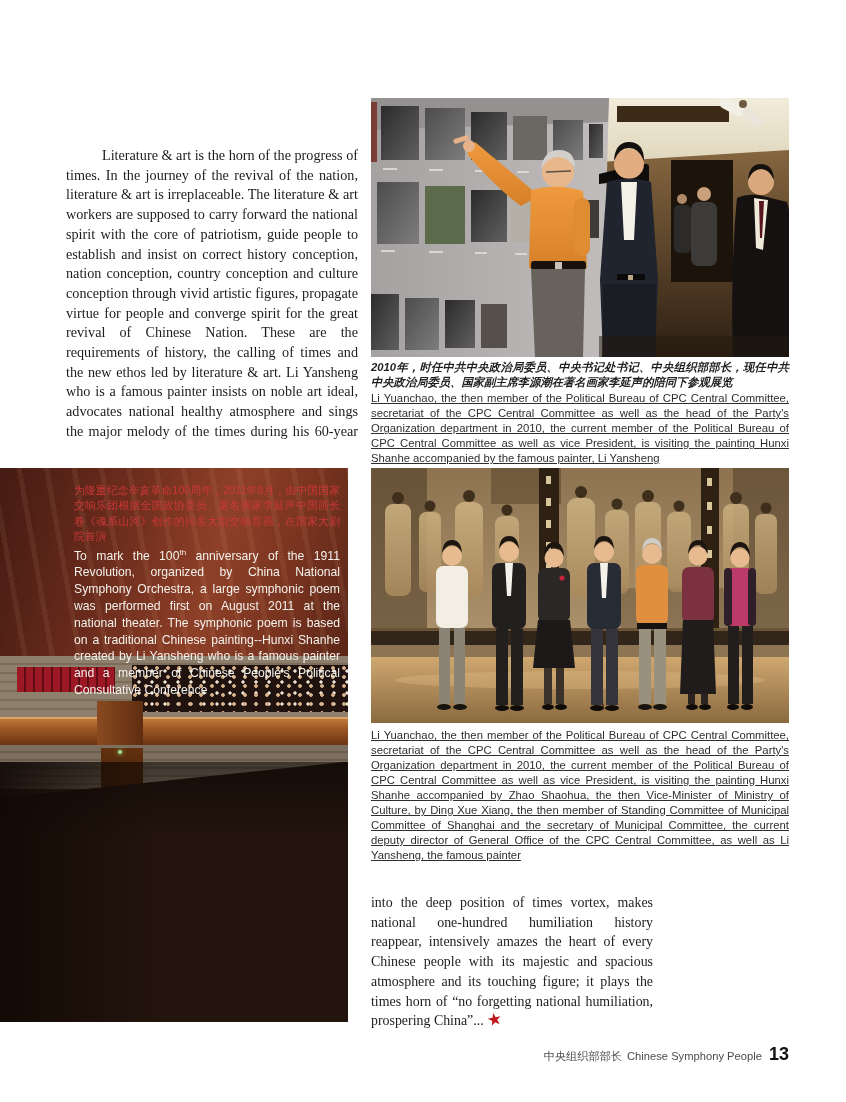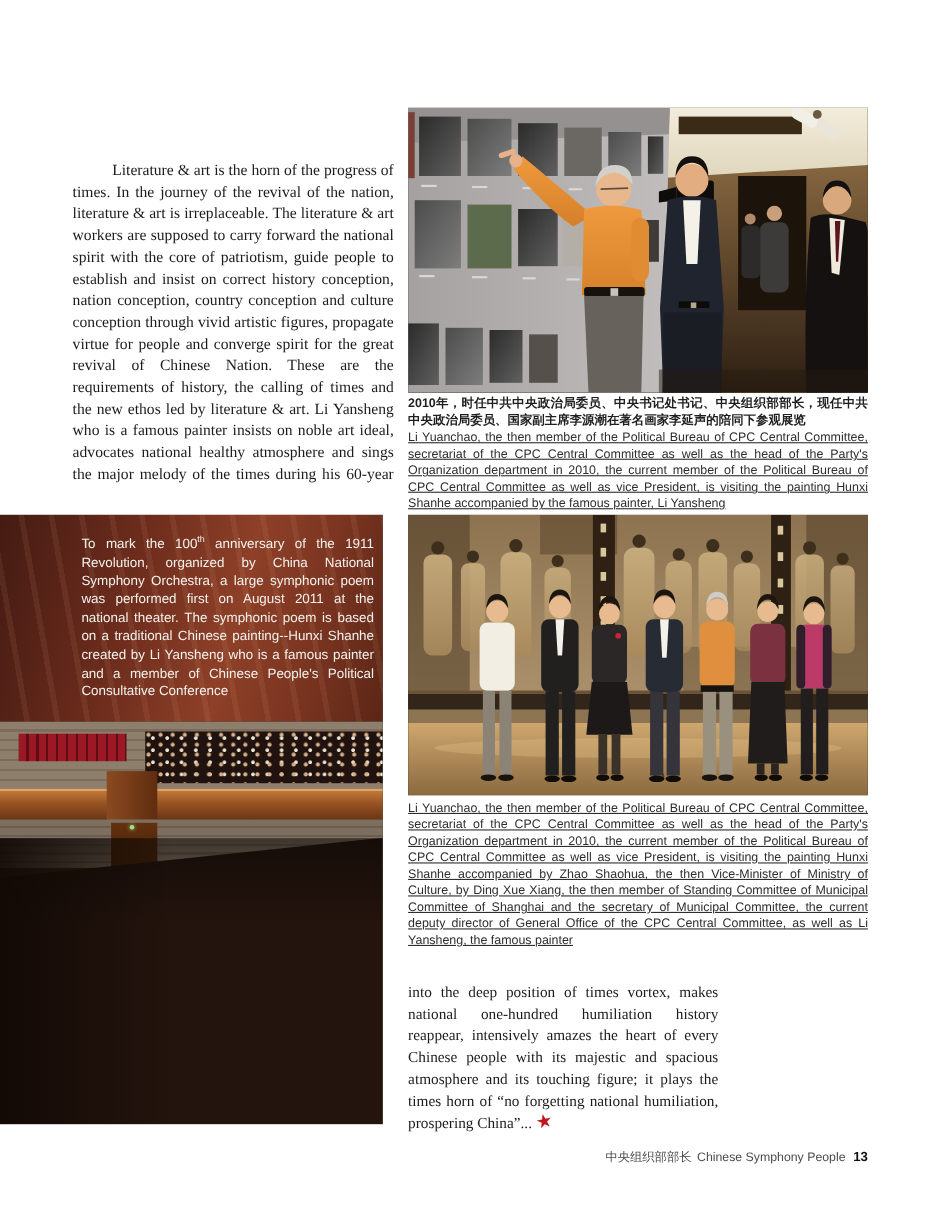--- a/index.html
+++ b/index.html
@@ -11,33 +11,33 @@
            color:#d4808c;text-align:justify;}
   .body-text{position:absolute;left:66px;top:146px;width:292px;height:296px;overflow:hidden;
              font-size:14.2px;line-height:19.7px;color:#1c1c1c;text-align:justify;text-indent:36px;}
   
   .photo{position:absolute;overflow:hidden;background:#3a2a1c;}
   #photo-gallery{left:371px;top:98px;width:418px;height:259px;}
   #photo-group{left:371px;top:468px;width:418px;height:255px;}
   #photo-concert{left:0;top:468px;width:348px;height:554px;}
   
   .caption{position:absolute;left:371px;width:418px;font-family:"Liberation Sans","DejaVu Sans",sans-serif;}
-  .caption .zh{font-weight:bold;font-size:11.3px;line-height:15.2px;color:#1f1f1f;text-align:justify;}
+  .caption .zh{font-weight:bold;font-size:11.3px;line-height:15.2px;color:#1f1f1f;text-align:justify;font-style:italic;}
   .caption .en{font-size:11.3px;line-height:15px;color:#2e2e2e;text-align:justify;margin-top:1px;text-decoration:underline;}
   #caption1{top:360px;}
   #caption2{top:727px;}
   
   .closing{position:absolute;left:371px;top:893px;width:282px;
            font-size:13.9px;line-height:19.7px;color:#1c1c1c;text-align:justify;}
   .star{color:#c3161c;font-size:17px;display:inline-block;transform:rotate(-12deg);
         margin-left:3px;line-height:1;}
   
   .footer{position:absolute;right:57px;top:1044px;font-family:"Liberation Sans","DejaVu Sans",sans-serif;
           font-size:11.2px;color:#4b4b4b;white-space:nowrap;}
-  .footer .num{font-weight:bold;color:#101010;margin-left:7px;font-size:12px;}
+  .footer .num{font-weight:bold;color:#101010;margin-left:7px;font-size:18px;}
   .footer .en{margin-left:5px;}
   
   #photo-concert .lyr{position:absolute;left:0;right:0;}
   .c-wood{top:0;height:34%;
     background:linear-gradient(105deg,#441b13,#6e2d1d 35%,#8e4028 60%,#793420 80%,#5b2617);}
   .c-wood::after{content:"";position:absolute;inset:0;
     background:repeating-linear-gradient(80deg,rgba(255,195,150,0) 0 22px,rgba(255,195,150,.08) 22px 27px);}
   .c-panel{top:34%;height:11.5%;
     background:repeating-linear-gradient(180deg,#8e7e6c 0 7px,#7b6c5b 7px 9px);}
   .c-balcrowd{top:35.5%;left:38%!important;height:8.5%;background-color:#20130f;
@@ -401,20 +401,21 @@
     <div class="lyr c-panel"></div>
     <div class="lyr c-balcrowd"></div>
     <div class="lyr c-balseats"></div>
     <div class="lyr c-rail"></div>
     <div class="lyr c-pillar"></div>
     <div class="lyr c-midwall"></div>
     <div class="lyr c-door"></div>
     <div class="lyr c-audience"></div>
     <div class="lyr c-vignette"></div>
     <div class="overlay">
+      <div class="zh">为隆重纪念辛亥革命100周年，2011年8月，由中国国家交响乐团根据全国政协委员、著名画家李延声中国画长卷《魂系山河》创作的同名大型交响音画，在国家大剧院首演</div>
       <div class="en"><span>To mark the 100</span><sup>th</sup><span> anniversary of the 1911 Revolution, organized by China National Symphony Orchestra, a large symphonic poem was performed first on August 2011 at the national theater. The symphonic poem is based on a traditional Chinese painting--Hunxi Shanhe created by Li Yansheng who is a famous painter and a member of Chinese People's Political Consultative Conference</span></div>
     </div>
   </div>
 
   <div class="closing"><span>into the deep position of times vortex, makes national one-hundred humiliation history reappear, intensively amazes the heart of every Chinese people with its majestic and spacious atmosphere and its touching figure; it plays the times horn of “no forgetting national humiliation, prospering China”...</span><span class="star">★</span></div>
 
   <div class="footer">
     <span>中央组织部部长</span><span class="en">Chinese Symphony People</span><span class="num">13</span>
   </div>
 

